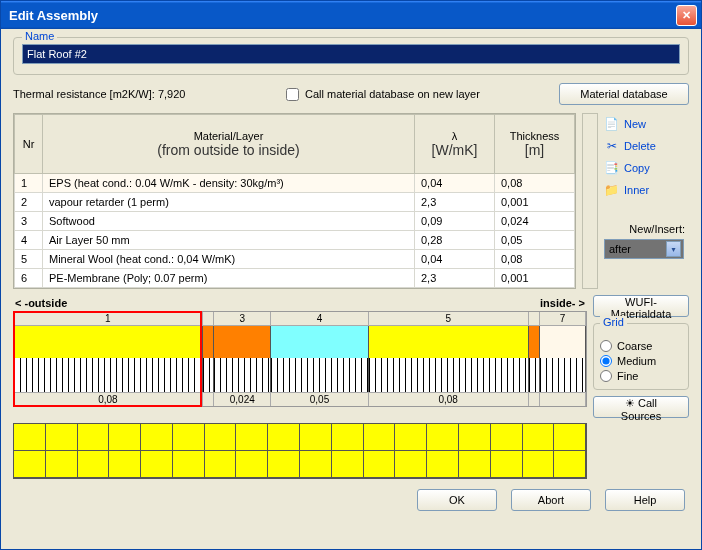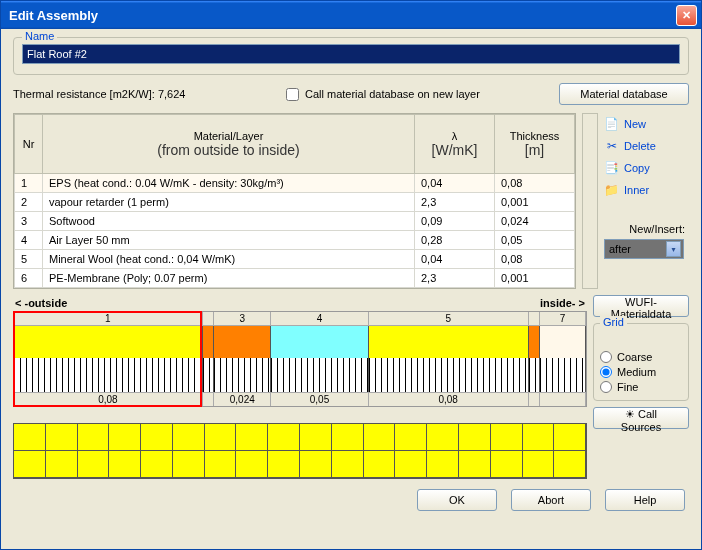--- a/index.html
+++ b/index.html
@@ -46,21 +46,21 @@
   .layers-colors div { height:100%; border-right:1px solid #555;}
   .layers-hatch { display:flex; height:34px; }
   .layers-hatch div { height:100%; border-right:1px solid #555; background-image: repeating-linear-gradient(to right, #000 0 1px, transparent 1px 6px); background-color:#fff;}
   .bot-nums { display:flex; height:14px; background:#ece9d8; border-top:1px solid #aaa;}
   .bot-nums div { text-align:center; border-right:1px solid #aaa; font-size:10px; line-height:14px;}
   .sel-box { position:absolute; border:2px solid red; pointer-events:none; }
   .layer-vis-wrap { position:relative; }
   .grid-vis { margin-top:8px; border:1px solid #555; height:56px; background:yellow; display:flex; flex-direction:column;}
   .grid-row { flex:1; display:flex; border-bottom:1px solid #555;}
   .grid-row div { flex:1; border-right:1px solid #555;}
-  .grid-group { border:1px solid #c0c0b0; border-radius:4px; padding:24px 6px 4px 6px; position:relative;}
+  .grid-group { border:1px solid #c0c0b0; border-radius:4px; padding:13px 6px 4px 6px; position:relative;}
   .grid-group .leg { position:absolute; top:-8px; left:6px; background:#ece9d8; padding:0 3px; color:#0046d5;}
   .radio-row { display:flex; align-items:center; gap:5px; margin:3px 0; cursor:pointer;}
   .radio-row input { width:12px; height:12px;}
   .bottom-btns { display:flex; justify-content:flex-end; gap:14px; margin-top:10px; padding-right:4px;}
   .bottom-btns .xp-btn { width:80px;}
   .tri { display:flex; height:8px; }
 </style>
 </head>
 <body>
 
@@ -74,21 +74,21 @@
   <div class="content">
 
     <div class="fieldset">
       <span class="fieldset-label">Name</span>
       <input class="name-input" value="Flat Roof #2" style="">
     </div>
 
     <div class="row">
       <div class="thermal">
         <span>Thermal resistance  [m2K/W]:</span>
-        <span>7,624</span>
+        <span>7,920</span>
       </div>
       <label class="checkbox-wrap">
         <input type="checkbox" style="">
         <span>Call material database on new layer</span>
       </label>
       <button class="xp-btn xp-btn-wide">Material database</button>
     </div>
 
     <div class="table-area">
       <div class="table-wrap">

